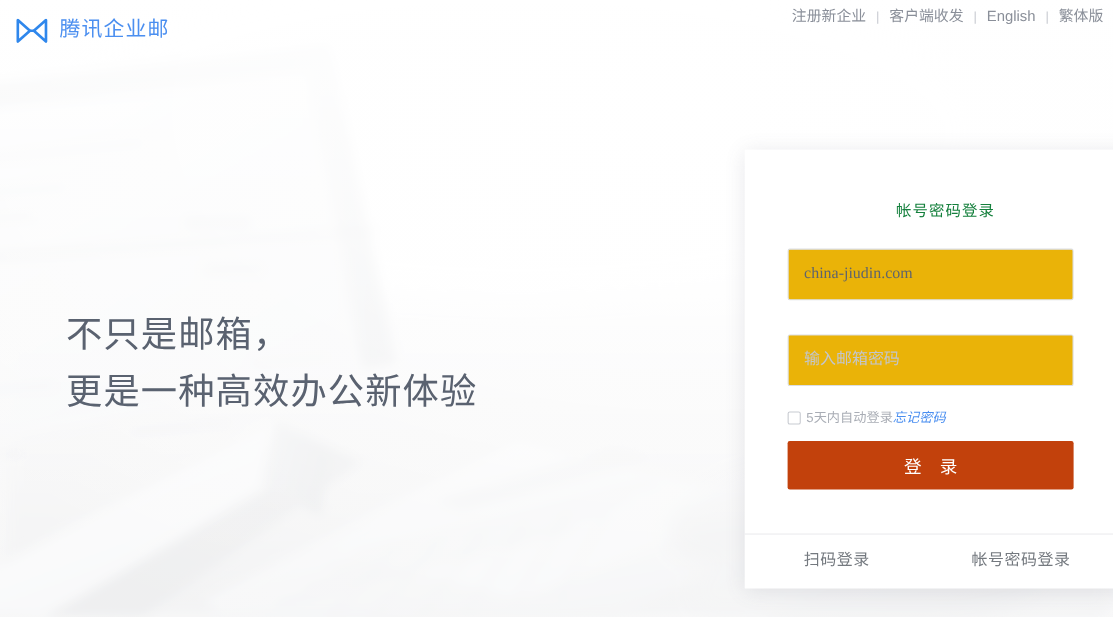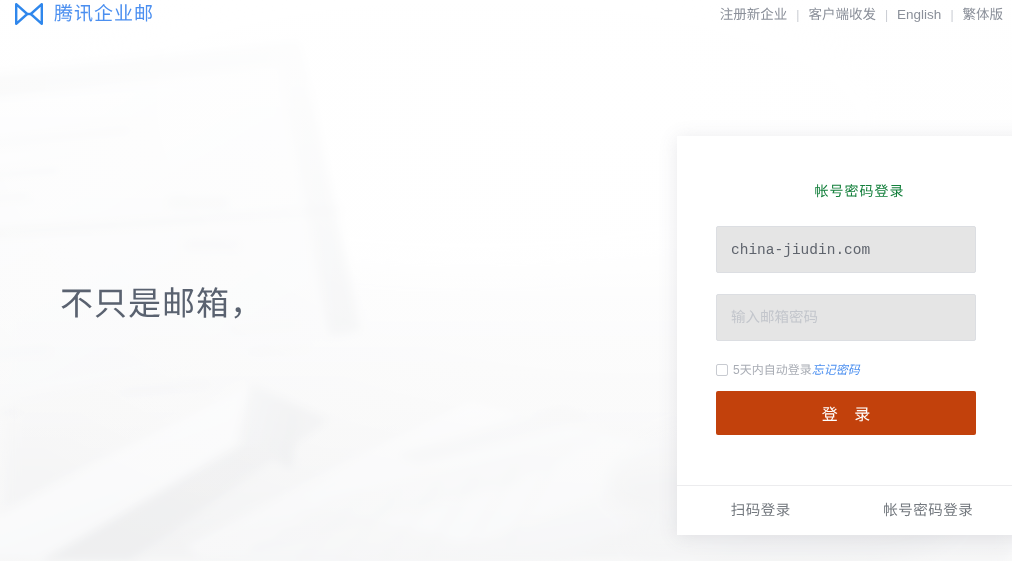--- a/index.html
+++ b/index.html
@@ -45,21 +45,21 @@
     position: absolute;
     top: 0; left: 0;
     width: 1012px;
     height: 30px;
     z-index: 5;
   }
 
   #brand {
     position: absolute;
     left: 14px;
-    top: 3px;
+    top: 17px;
     display: flex;
     align-items: center;
     gap: 10px;
     text-decoration: none;
   }
   #brand-mark { display: block; width: 30px; height: 22px; }
   #brand-text {
     font-size: 19px;
     color: #4b8ff0;
     letter-spacing: 1px;
@@ -135,30 +135,30 @@
     position: relative;
     margin-top: 0;
   }
   .field-input {
     display: block;
     width: 260px;
     height: 47px;
     padding: 0 14px;
     border: 1px solid #dcdee2;
     border-radius: 2px;
-    background: #e5e5e5;
-    font-family: Liberation Mono, monospace;
+    background: #eab308;
+    font-family: Liberation Serif, serif;
     font-size: 14.5px;
     color: #5f646d;
     outline: none;
   }
   .field-input::placeholder { color: #c3c6cc; }
 
   #username-field-wrap { margin-top: 26px; }
-  #password-field-wrap { margin-top: 21px; }
+  #password-field-wrap { margin-top: 31px; }
 
   #options-row {
     margin-top: 22px;
     width: 260px;
     display: flex;
     align-items: center;
     justify-content: flex-start;
     font-size: 12px;
   }
   #remember-wrap {
@@ -355,20 +355,21 @@
     <a class="nav-link" href="#">客户端收发</a>
     <span class="nav-sep">|</span>
     <a class="nav-link" href="#">English</a>
     <span class="nav-sep">|</span>
     <a class="nav-link" href="#">繁体版</a>
   </nav>
 </div>
 
 <div id="hero">
   <span class="hero-line">不只是邮箱，</span>
+  <span class="hero-line">更是一种高效办公新体验</span>
 </div>
 
 <div id="login-card">
 
   <h1 id="login-title">帐号密码登录</h1>
 
   <div id="login-body">
 
     <div id="username-field-wrap" class="field">
       <input class="field-input" type="text" id="username-input" value="china-jiudin.com" style="">

